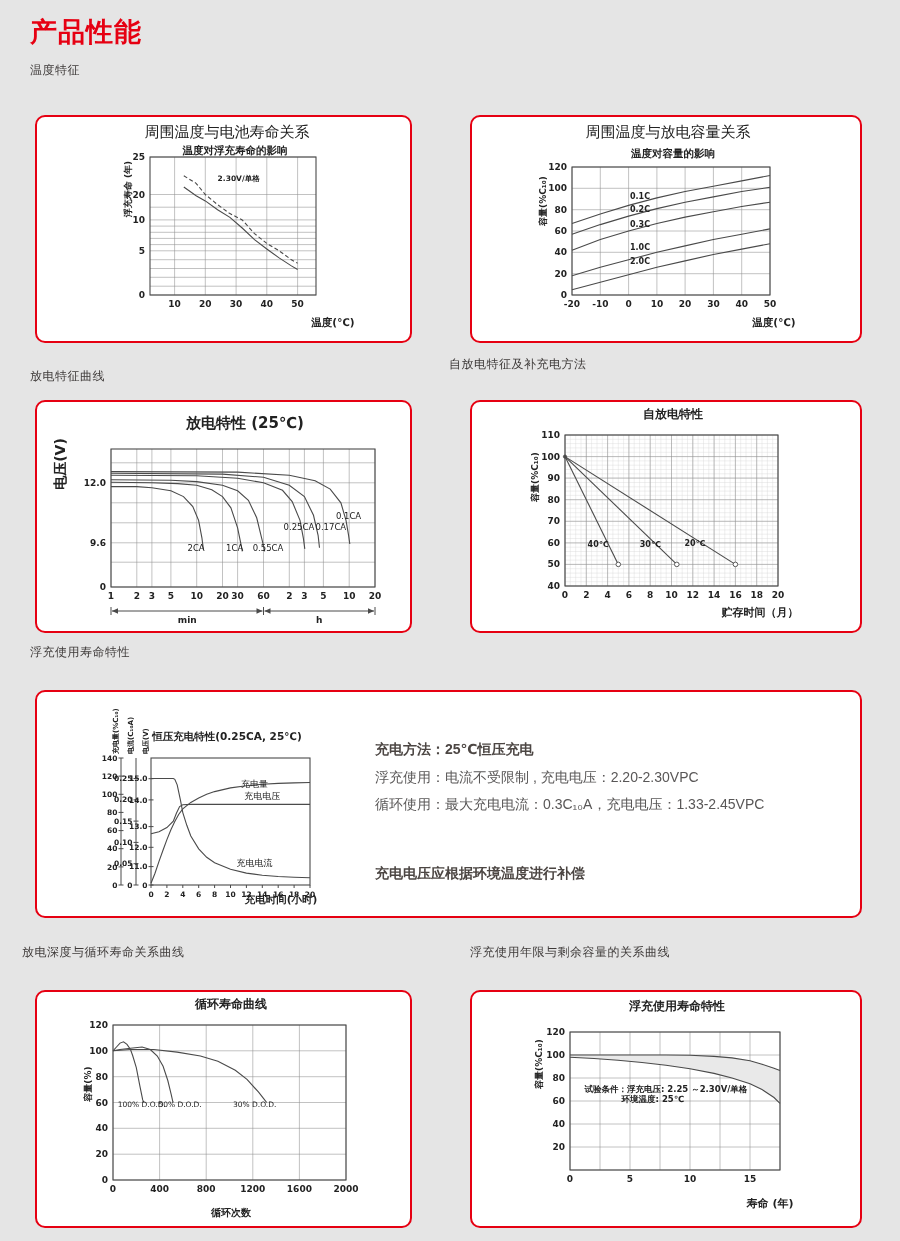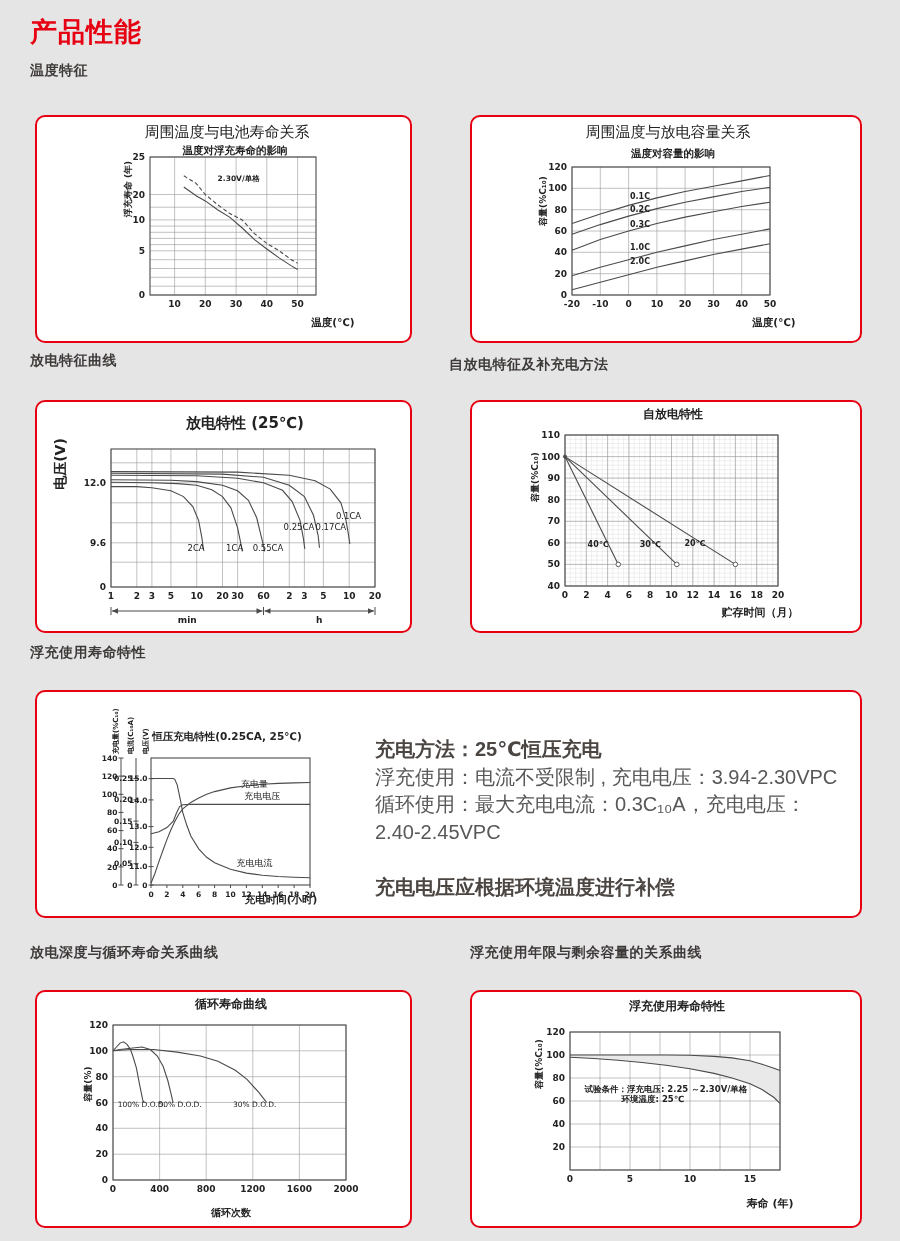--- a/index.html
+++ b/index.html
@@ -1,42 +1,42 @@
 <!DOCTYPE html>
 <html><head>
 <meta charset="utf-8">
 <style>
 *{margin:0;padding:0;box-sizing:border-box}
 html,body{background:#fff}
 body{width:900px;height:1241px;position:relative;font-family:"Liberation Sans","DejaVu Sans",sans-serif}
 .page{position:absolute;left:0;top:0;width:900px;height:1241px;background:#e5e5e5;overflow:hidden}
 .h1{position:absolute;left:30px;top:14px;font-size:27px;font-weight:bold;color:#e60012;letter-spacing:1px}
-.h2{position:absolute;font-size:14px;font-weight:bold;color:#3e3a39;letter-spacing:.5px}
+.h2{position:absolute;font-size:12px;font-weight:normal;color:#3e3a39;letter-spacing:.5px}
 .box{position:absolute;border:2px solid #e60012;border-radius:10px;background:#fff}
 .chart{position:absolute;left:0;top:0;width:100%;height:100%}
 .chart svg{position:absolute;left:0;top:0}
 svg{font-family:"DejaVu Sans","Liberation Sans",sans-serif}
 svg text{fill:#222}
 #bx1{left:35px;top:115px;width:377px;height:228px}
 #bx2{left:470px;top:115px;width:392px;height:228px}
 #bx3{left:35px;top:400px;width:377px;height:233px}
 #bx4{left:470px;top:400px;width:392px;height:233px}
 #bx5{left:35px;top:690px;width:827px;height:228px}
 #bx6{left:35px;top:990px;width:377px;height:238px}
 #bx7{left:470px;top:990px;width:392px;height:238px}
 #s1{left:30px;top:62px}
-#s2{left:30px;top:352px}
+#s2{left:30px;top:368px}
 #s3{left:449px;top:356px}
 #s4{left:30px;top:644px}
-#s5{left:30px;top:944px}
+#s5{left:22px;top:944px}
 #s6{left:470px;top:944px}
 #chE{left:22px;top:8px;width:310px;height:220px}
-.charge-text{position:absolute;left:338px;top:44px;width:475px;font-size:20px;color:#595757;line-height:27.5px}
+.charge-text{position:absolute;left:338px;top:44px;width:475px;font-size:14px;color:#595757;line-height:27.5px}
 .charge-text p.b{font-weight:bold;color:#4c4643}
-.charge-text p.gap{margin-top:28px}
+.charge-text p.gap{margin-top:41px}
 </style>
 </head>
 <body>
 
 <div class="page">
   <div class="h1">产品性能</div>
 
   <div class="h2" id="s1">温度特征</div>
   <div class="box" id="bx1">
     <div class="chart">
@@ -417,22 +417,22 @@
           <text x="89.0" y="54.0" transform="rotate(-90 89.0 54.0)" text-anchor="start" font-size="7" font-weight="bold" fill="#222">电压(V)</text>
           <text x="195.4" y="87.0" text-anchor="middle" font-size="9" fill="#444">充电量</text>
           <text x="203.3" y="98.8" text-anchor="middle" font-size="9" fill="#444">充电电压</text>
           <text x="195.4" y="165.8" text-anchor="middle" font-size="9" fill="#444">充电电流</text>
           <text x="222.0" y="203.0" text-anchor="middle" font-size="10.5" font-weight="bold" fill="#222">充电时间(小时)</text>
           <rect x="92" y="58" width="159" height="127" fill="none" stroke="#4a4a4a" stroke-width="1.1"></rect>
         </svg>
       </div>
     <div class="charge-text">
       <p class="b">充电方法：25℃恒压充电</p>
-      <p>浮充使用：电流不受限制 , 充电电压：3.94-2.30VPC</p>
-      <p>循环使用：最大充电电流：0.3C₁₀A，充电电压：2.40-2.45VPC</p>
+      <p>浮充使用：电流不受限制 , 充电电压：2.20-2.30VPC</p>
+      <p>循环使用：最大充电电流：0.3C₁₀A，充电电压：1.33-2.45VPC</p>
       <p class="b gap">充电电压应根据环境温度进行补偿</p>
     </div>
   </div>
 
   <div class="h2" id="s5">放电深度与循环寿命关系曲线</div>
   <div class="h2" id="s6">浮充使用年限与剩余容量的关系曲线</div>
   <div class="box" id="bx6">
     <div class="chart">
         <svg width="373" height="234" viewBox="0 0 373 234">
           <line x1="76.0" y1="33.0" x2="76.0" y2="188.0" stroke="#8f8f8f" stroke-width="0.55"></line>

